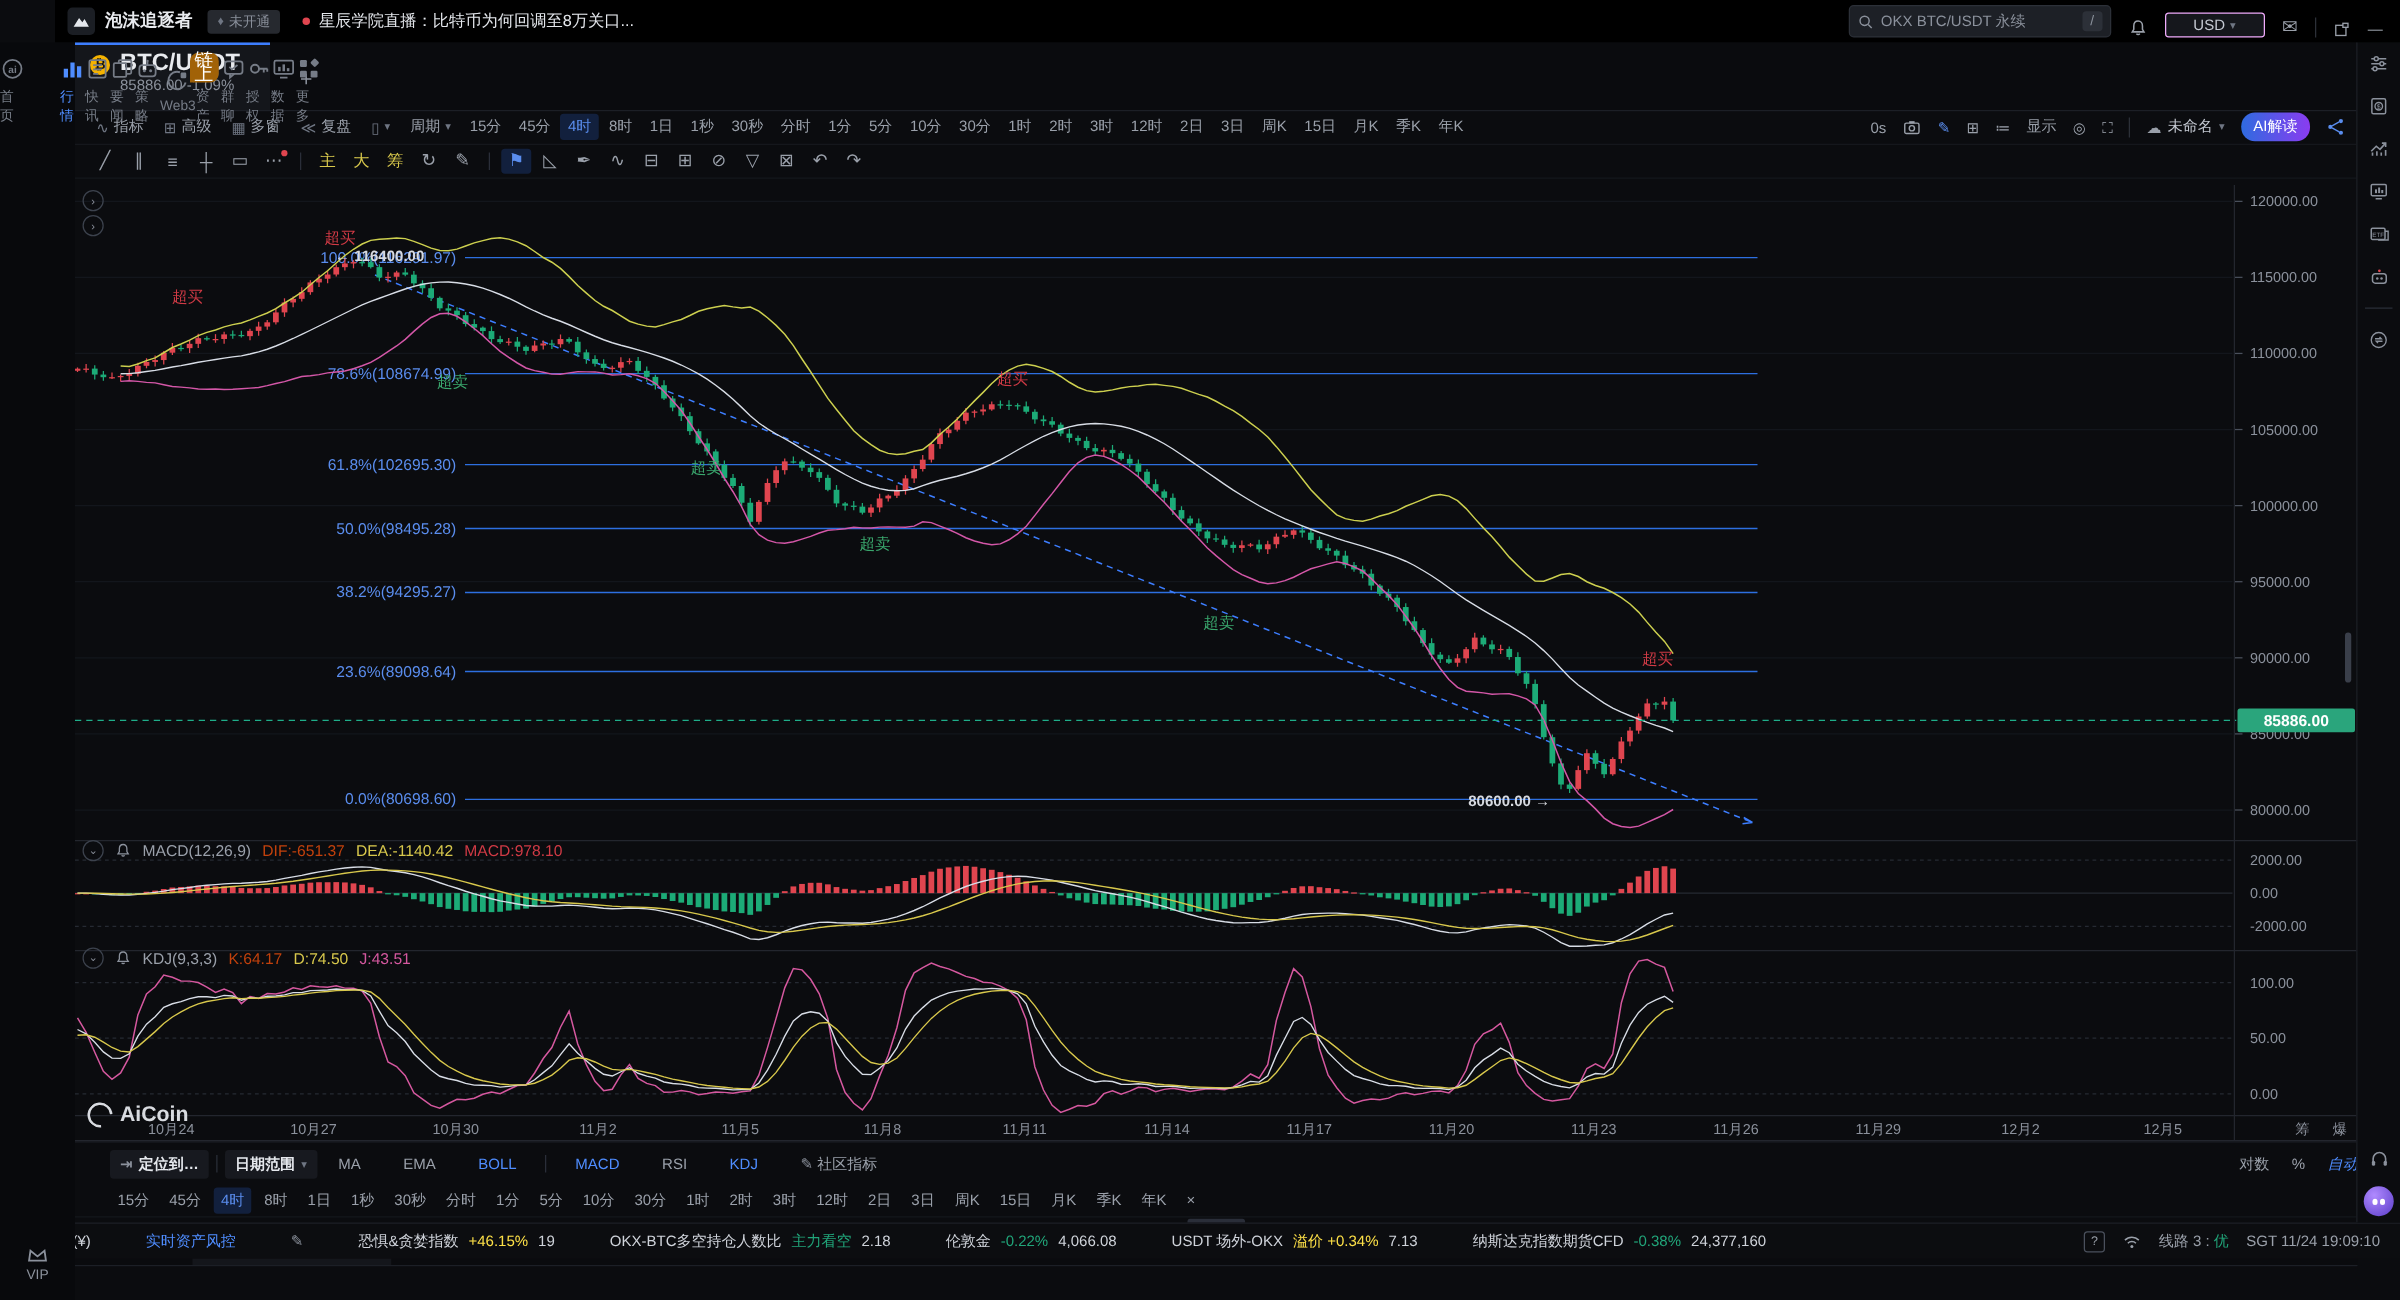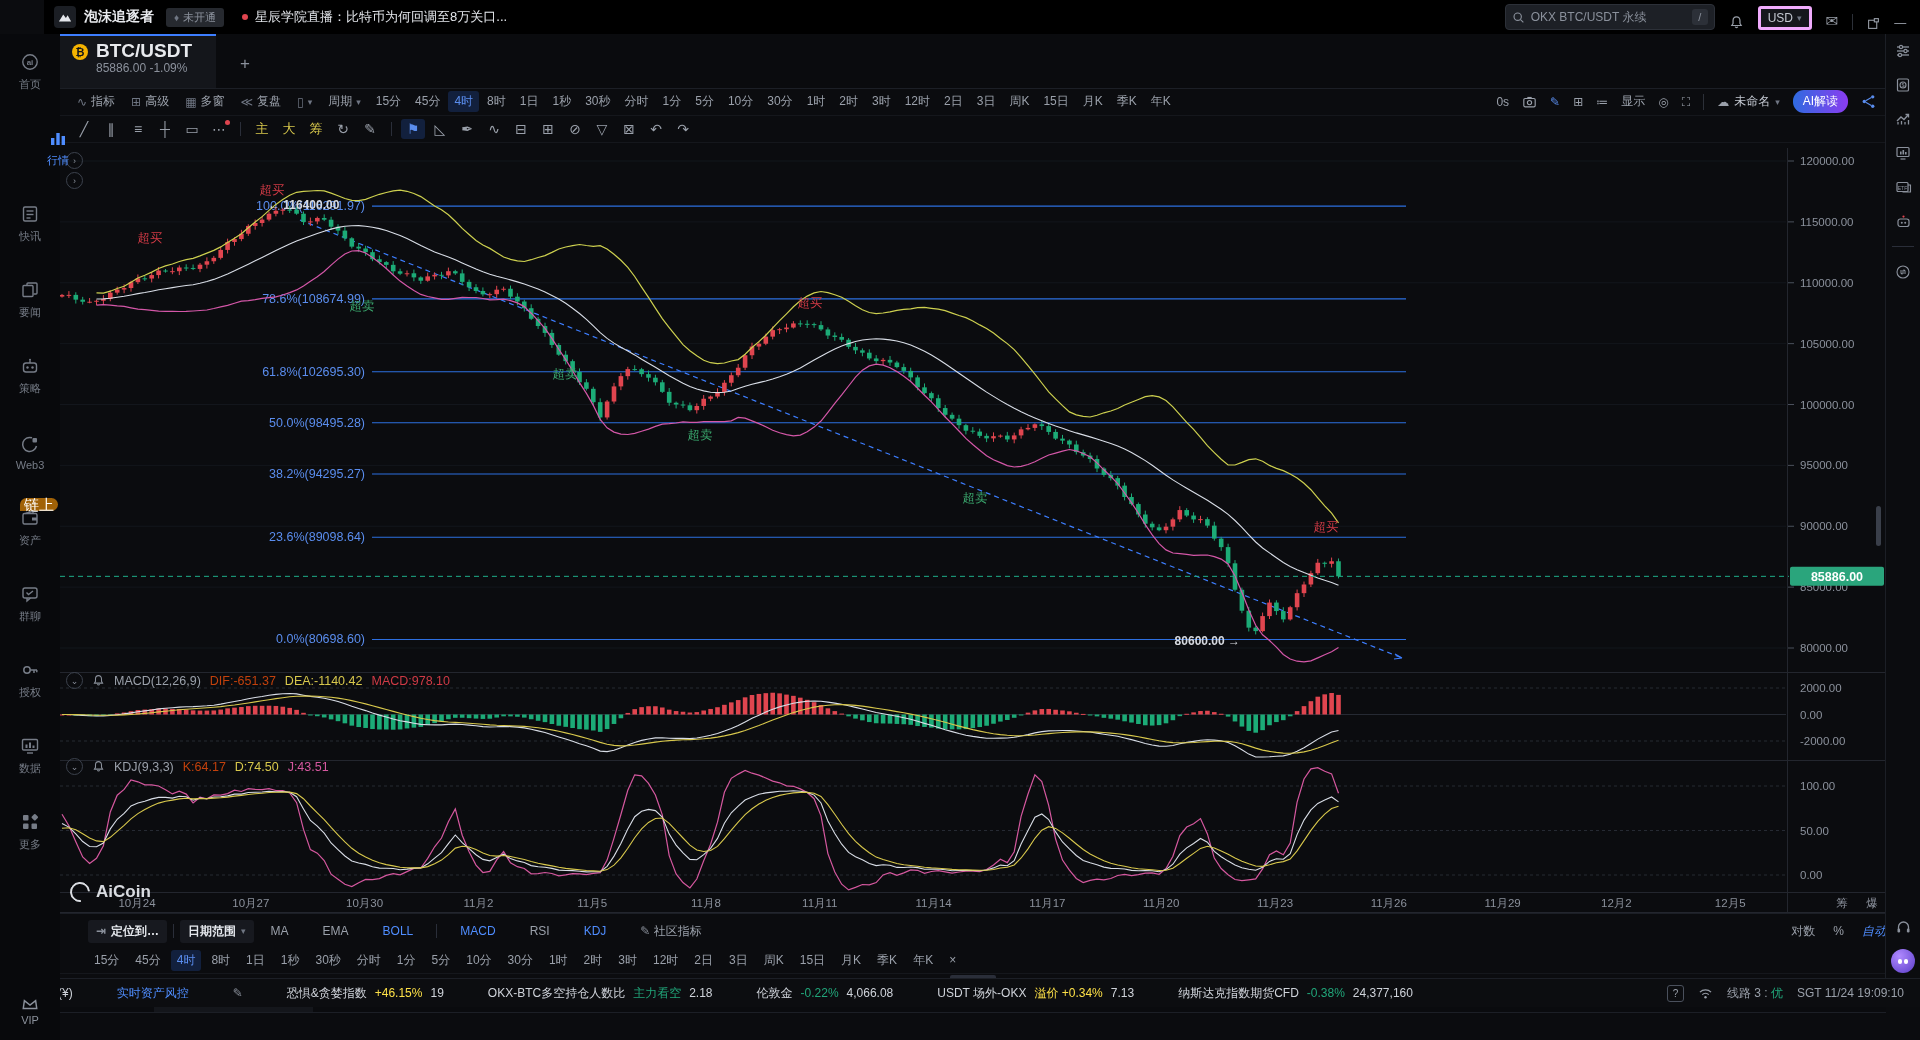--- a/index.html
+++ b/index.html
@@ -14,21 +14,21 @@
   .tb-badge{margin-left:12px;background:#26292f;color:#8b919c;border-radius:3px;
             padding:2px 8px;font-size:11px;display:flex;align-items:center;gap:4px;}
   .tb-dot{width:6px;height:6px;border-radius:50%;background:#e0454f;margin-left:18px;}
   .tb-ticker{margin-left:7px;color:#e4e7ec;font-size:13px;}
   .tb-right{margin-left:auto;display:flex;align-items:flex-end;gap:14px;padding-right:12px;}
   .tb-search{width:196px;height:24px;background:#1d2026;border:1px solid #2c3038;border-radius:4px;
              display:flex;align-items:center;gap:6px;padding:0 6px;color:#6f7683;}
   .tb-search-text{flex:1;font-size:12px;color:#8b919c;white-space:nowrap;overflow:hidden;}
   .tb-slash{width:16px;height:16px;background:#2c3038;border-radius:3px;color:#8b919c;
             display:flex;align-items:center;justify-content:center;font-size:11px;}
-  .tb-cur{background:#15171c;border:3px solid #f0abfc;border-radius:3px;padding:2px 7px;
+  .tb-cur{background:#15171c;border:1px solid #f0abfc;border-radius:3px;padding:2px 22px;
           color:#c3c8d1;font-size:12px;display:flex;gap:4px;align-items:center;}
   .winbtn{color:#9aa0aa;display:flex;align-items:center;}
   .tb-sep{width:1px;height:16px;background:#2c3038;}
   
   .sidebar{position:absolute;left:0;top:34px;width:60px;bottom:0;background:#08090c;
            display:flex;flex-direction:column;align-items:center;z-index:5;}
   .sb-item{width:60px;height:76px;display:flex;flex-direction:column;align-items:center;
            justify-content:center;gap:5px;color:#767c87;position:relative;cursor:pointer;}
   .sb-item .sb-label{font-size:11px;}
   .sb-item.active{color:#4f8dff;padding-left:28px;}
@@ -162,21 +162,21 @@
           <rect x="9" y="2" width="5" height="4" fill="#0b0c0f" stroke="#9aa0aa" stroke-width="1.3"></rect>
           </svg>
       </span>
       <span class="winbtn">—</span>
       <span class="winbtn" style="font-size:13px;">⛶</span>
       <span class="winbtn" style="font-size:15px;">×</span>
     </div>
   </div>
 
   <div class="sidebar">
-    <div style="display:flex;flex-direction:column;width:60px;">
+    <div style="display:flex;width:60px;">
         <div class="sb-item">
           <span>
             <svg class="ico" width="20" height="20" viewBox="0 0 20 20">
               <circle cx="10" cy="10" r="7.2" fill="none" stroke="currentColor" stroke-width="1.4"></circle>
               <text x="10" y="13" font-size="8" fill="currentColor" text-anchor="middle" font-weight="bold">ai</text>
             </svg>
           </span>
           <span class="sb-label">首页</span>
         </div>
         <div class="sb-item active">

